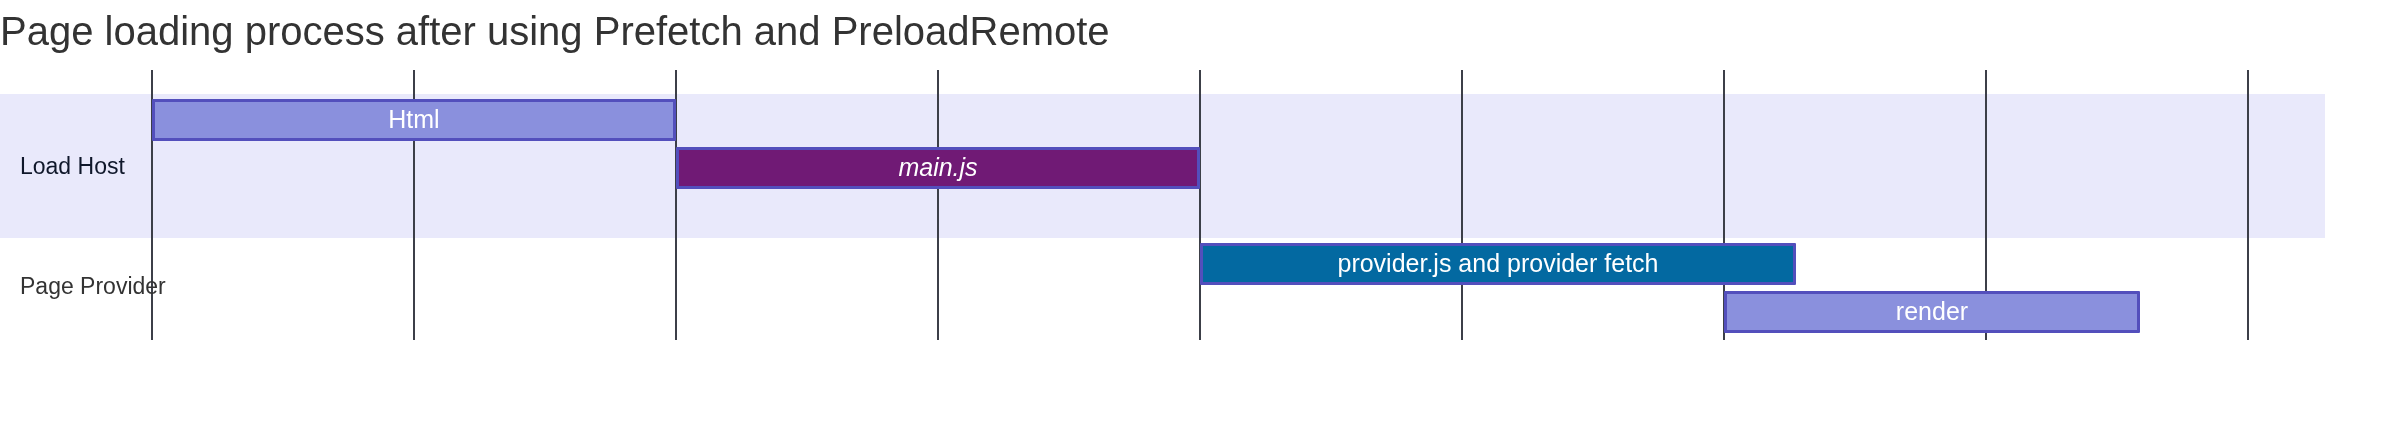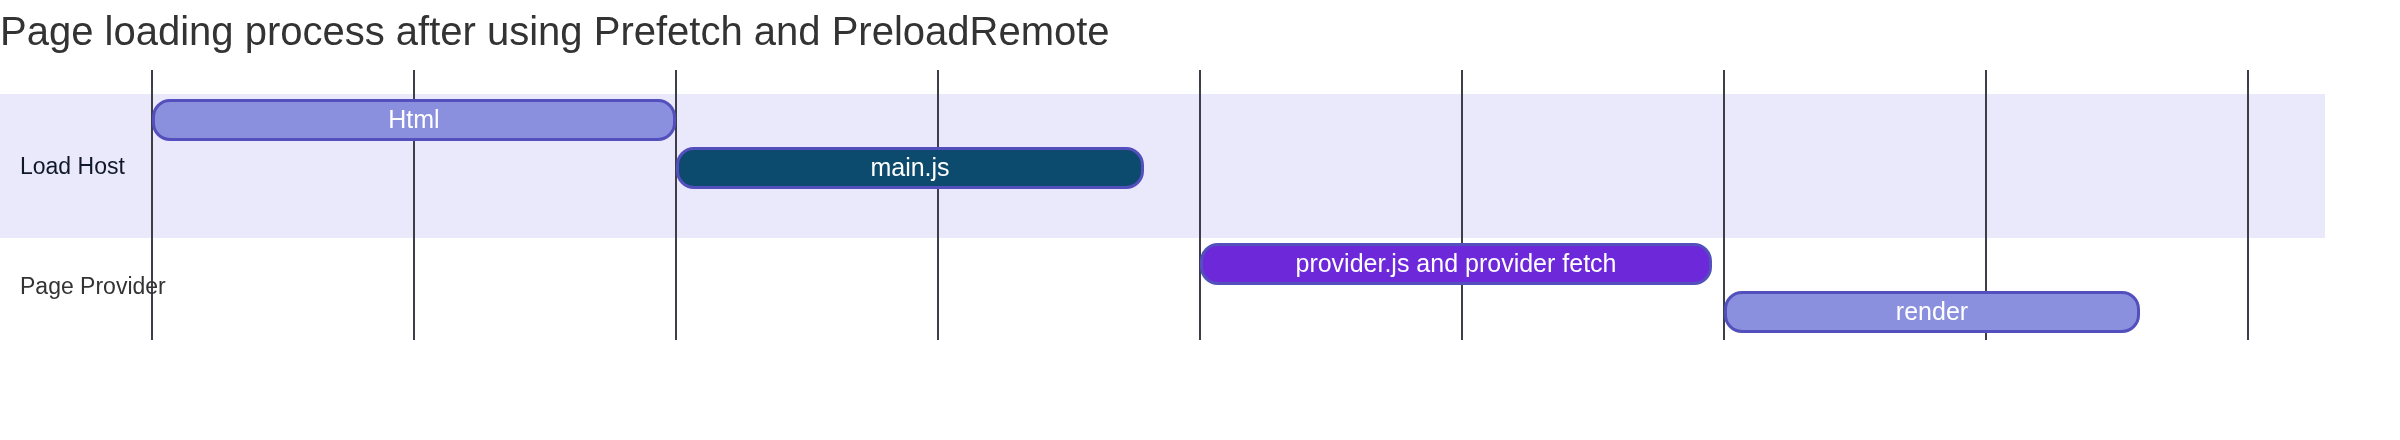--- a/index.html
+++ b/index.html
@@ -35,21 +35,21 @@
     position: absolute;
     transform: translateY(-50%);
     font-size: 23px;
     white-space: pre;
   }
   .task-bar {
     position: absolute;
     box-sizing: border-box;
     height: 42px;
     border: 3px solid;
-    border-radius: 18px;
+    border-radius: 1px;
     display: flex;
     align-items: center;
     justify-content: center;
   }
   .task-label {
     font-size: 25px;
     white-space: pre;
     line-height: 1;
     padding-bottom: 2px;
   }
@@ -58,26 +58,26 @@
 <body>
 
 <div class="stage" style="background: rgb(255, 255, 255);">
   <div class="chart-title" style="color: rgb(51, 51, 51);">Page loading process after using Prefetch and PreloadRemote</div>
 
 <div class="band" style="top: 94px; height: 144px; width: 2325px; background: rgb(233, 233, 251); z-index: 0;"></div>
     <div class="section-label" style="left: 20px; top: 166px; color: #0f172a; z-index: 3;">Load Host</div>
     <div class="task-bar" style="left: 152px; width: 524px; top: 99px; height: 42px; background: rgb(138, 144, 221); border-color: rgb(83, 79, 188); z-index: 2;">
       <span class="task-label" style="color: rgb(255, 255, 255);">Html</span>
     </div>
-    <div class="task-bar" style="left: 676px; width: 468px; top: 147px; height: 42px; background: #0c4a6e; border-color: rgb(83, 79, 188); z-index: 2;">
+    <div class="task-bar" style="left: 676px; width: 524px; top: 147px; height: 42px; background: #701a75; border-color: rgb(83, 79, 188); z-index: 2; font-style: italic;">
       <span class="task-label" style="color: rgb(255, 255, 255);">main.js</span>
     </div>
     <div class="band" style="top: 238px; height: 96px; width: 2325px; background: rgb(255, 255, 255); z-index: 0;"></div>
     <div class="section-label" style="left: 20px; top: 286px; color: rgb(51, 51, 51); z-index: 3;">Page Provider</div>
-    <div class="task-bar" style="left: 1200px; width: 512px; top: 243px; height: 42px; background: #6d28d9; border-color: rgb(83, 79, 188); z-index: 2;">
+    <div class="task-bar" style="left: 1200px; width: 596px; top: 243px; height: 42px; background: #0369a1; border-color: rgb(83, 79, 188); z-index: 2;">
       <span class="task-label" style="color: rgb(255, 255, 255);">provider.js and provider fetch</span>
     </div>
     <div class="task-bar" style="left: 1724px; width: 416px; top: 291px; height: 42px; background: rgb(138, 144, 221); border-color: rgb(83, 79, 188); z-index: 2;">
       <span class="task-label" style="color: rgb(255, 255, 255);">render</span>
     </div>
     <div class="gridline" style="left: 151px; top: 70px; height: 270px; background: rgb(60, 63, 72); z-index: 1;"></div>
     <div class="gridline" style="left: 413px; top: 70px; height: 270px; background: rgb(60, 63, 72); z-index: 1;"></div>
     <div class="gridline" style="left: 675px; top: 70px; height: 270px; background: rgb(60, 63, 72); z-index: 1;"></div>
     <div class="gridline" style="left: 937px; top: 70px; height: 270px; background: rgb(60, 63, 72); z-index: 1;"></div>
     <div class="gridline" style="left: 1199px; top: 70px; height: 270px; background: rgb(60, 63, 72); z-index: 1;"></div>

